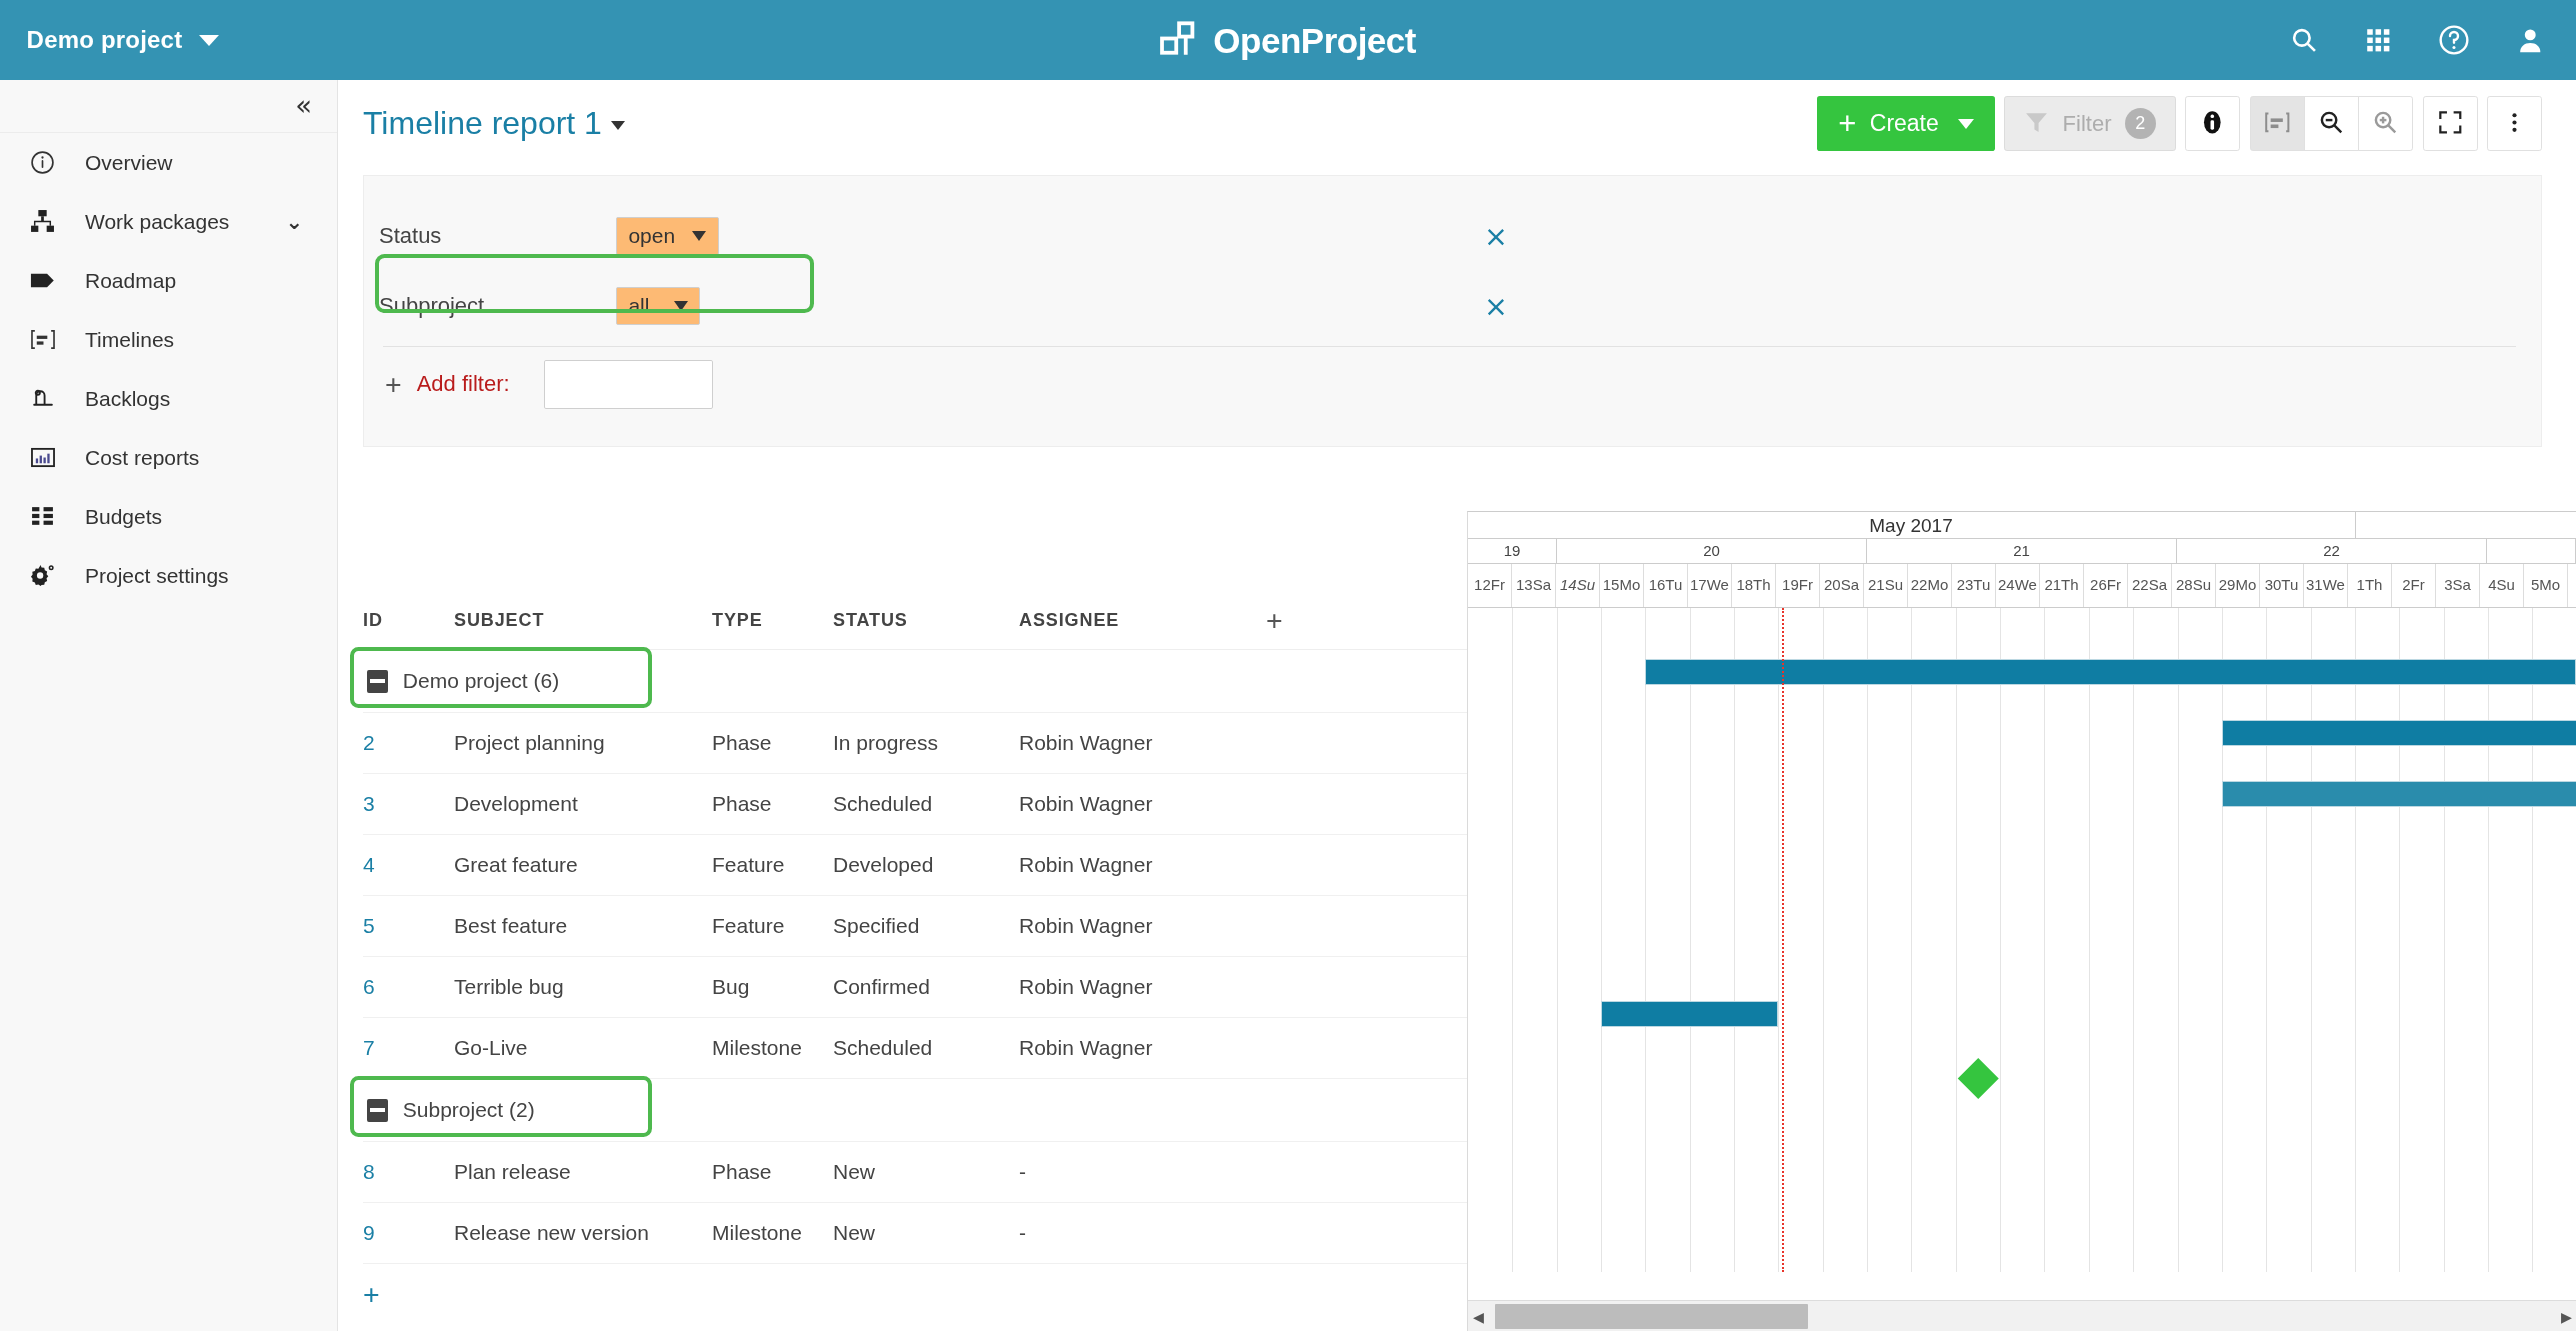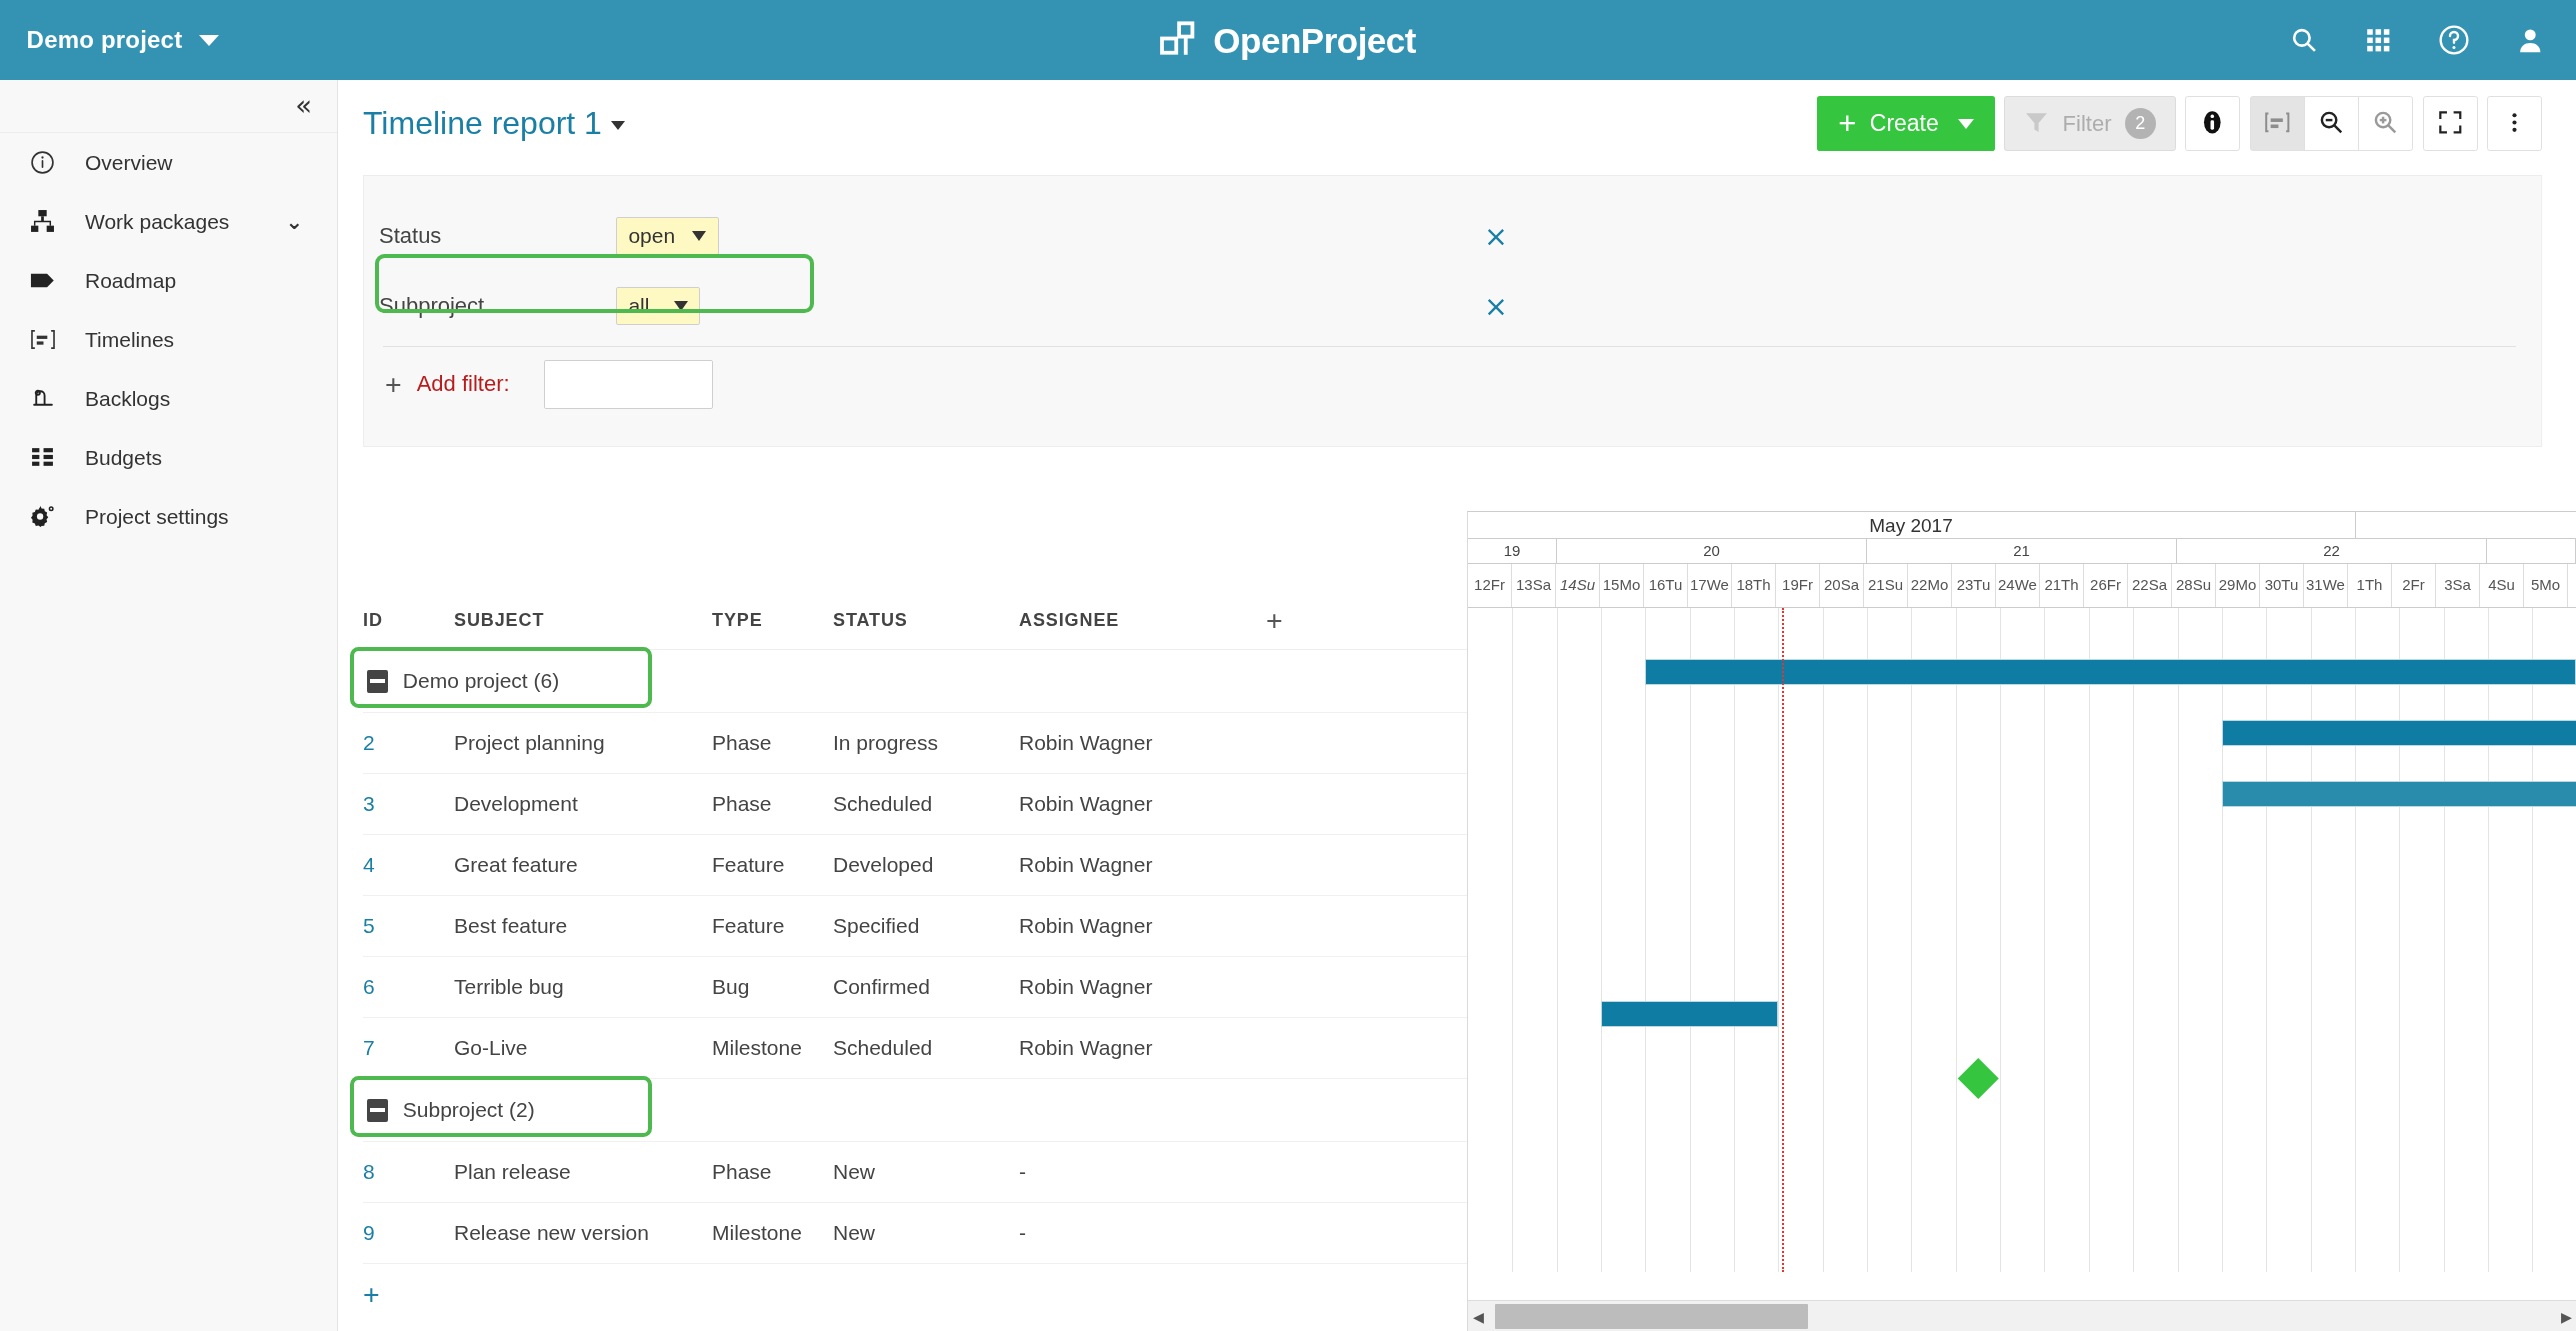--- a/index.html
+++ b/index.html
@@ -153,21 +153,21 @@
     border: 0.9px solid #ededed;
     padding: 25px 0 25px 0;
     position: relative;
   }
   .filter-row {
     display: flex; align-items: center;
     height: 70px; padding-left: 15px; position: relative;
   }
   .filter-name { width: 237px; font-size: 22px; color: #444444; }
   .sel {
-    background: #fef9c3; border: 0.9px solid #cfcfcf; border-radius: 1.9px;
+    background: #fdba74; border: 0.9px solid #cfcfcf; border-radius: 1.9px;
     height: 38px; display: flex; align-items: center;
     padding: 0 11.4px; gap: 17px; cursor: pointer; min-width: 84px;
   }
   .sel .sv { font-size: 21px; color: #333; }
   .sel .sc {
     width: 0; height: 0; margin-left: auto;
     border-left: 7.6px solid transparent;
     border-right: 7.6px solid transparent;
     border-top: 10.4px solid #333333;
   }
@@ -424,20 +424,32 @@
           <svg width="25" height="25" viewBox="0 0 24 24" fill="none" stroke="#222" stroke-width="1.8">
             <path d="M4 18h17" stroke-linecap="round"></path>
             <path d="M6 18V9a4 4 0 0 1 8 0v9"></path>
             <circle cx="7.5" cy="6.5" r="2"></circle>
           </svg>
         </span>
         <span class="side-label">Backlogs</span>
       </div>
       <div class="side-item">
         <span class="side-icon">
+          <svg width="26" height="23" viewBox="0 0 27 24" fill="none" stroke="#222" stroke-width="1.9">
+            <rect x="2" y="3" width="23" height="18"></rect>
+            <rect x="6" y="13" width="2.4" height="5" fill="#4a4a8f" stroke="none"></rect>
+            <rect x="10" y="10" width="2.4" height="8" fill="#4a4a8f" stroke="none"></rect>
+            <rect x="14" y="12" width="2.4" height="6" fill="#4a4a8f" stroke="none"></rect>
+            <rect x="18" y="8" width="2.4" height="10" fill="#4a4a8f" stroke="none"></rect>
+          </svg>
+        </span>
+        <span class="side-label">Cost reports</span>
+      </div>
+      <div class="side-item">
+        <span class="side-icon">
           <svg width="25" height="25" viewBox="0 0 24 24" fill="#222">
             <rect x="2" y="3" width="7" height="4"></rect>
             <rect x="2" y="9.5" width="7" height="4"></rect>
             <rect x="2" y="16" width="7" height="4"></rect>
             <rect x="13" y="3" width="9" height="4"></rect>
             <rect x="13" y="9.5" width="9" height="4"></rect>
             <rect x="13" y="16" width="9" height="4"></rect>
           </svg>
         </span>
         <span class="side-label">Budgets</span>

